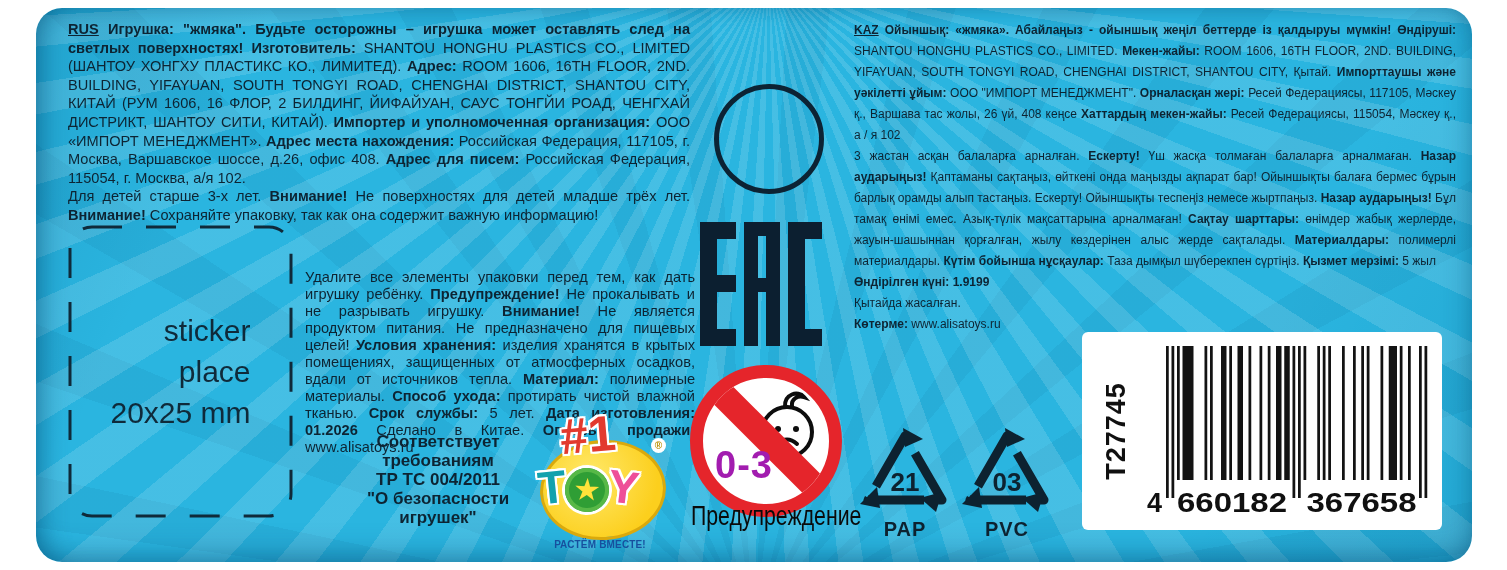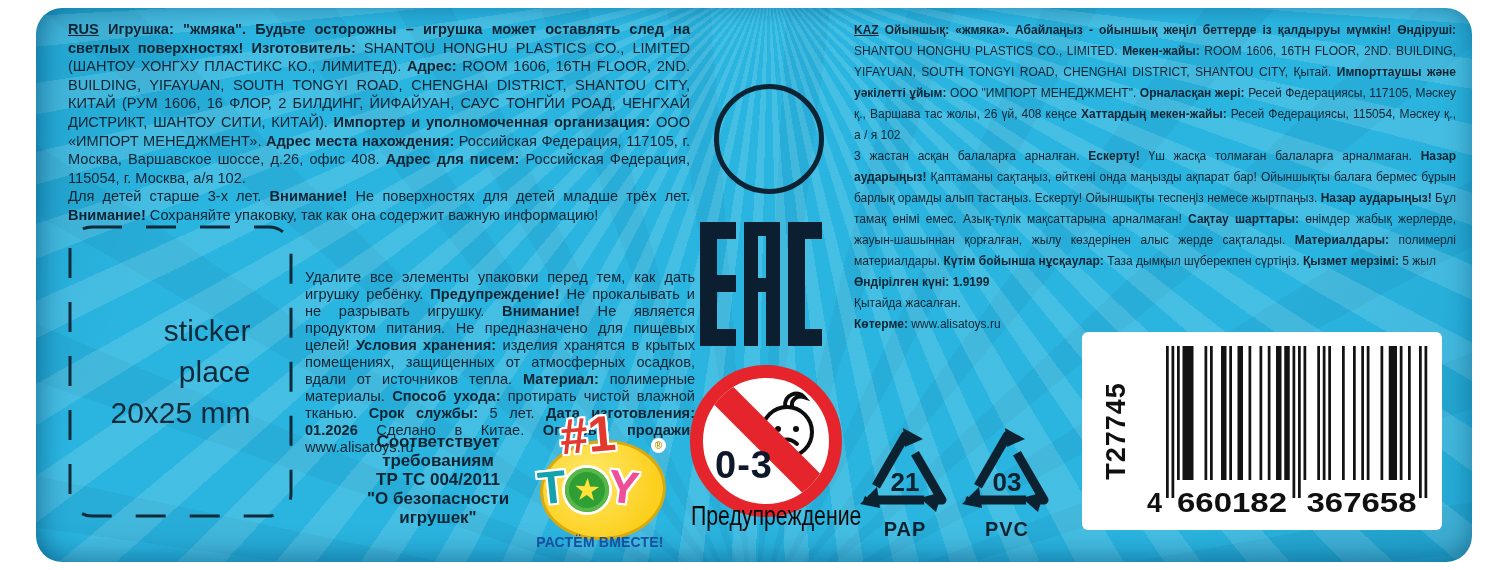--- a/index.html
+++ b/index.html
@@ -28,42 +28,42 @@
   .sticker svg{position:absolute;left:0;top:0;}
   .sticker .txt{position:absolute;left:0;top:0;width:100%;height:100%;display:flex;align-items:center;justify-content:center;text-align:right;
     font-size:30px;line-height:41px;color:#0f2a3a;white-space:pre-line;}
   
   .stamp{left:678px;top:76px;width:100px;height:100px;border:5px solid #0c2334;border-radius:50%;}
   
   .eac{left:664px;top:214px;}
   
   .warn{left:654px;top:357px;width:152px;height:152px;background:#fff;border:13px solid #e5252b;border-radius:50%;box-sizing:border-box;overflow:hidden;}
   .warn .slash{position:absolute;left:-34px;top:50px;width:200px;height:26px;background:#e5252b;transform:rotate(45deg);z-index:2;}
-  .warn .age{position:absolute;left:12px;top:66px;font-size:38px;font-weight:800;color:#0f172a;z-index:3;letter-spacing:1px;}
+  .warn .age{position:absolute;left:12px;top:66px;font-size:38px;font-weight:800;color:#a21caf;z-index:3;letter-spacing:1px;}
   .warn svg{position:absolute;left:50px;top:8px;z-index:1;}
   .warn-caption{left:628px;top:492px;width:210px;text-align:center;}
   .warn-caption span{display:inline-block;font-size:28px;font-weight:500;color:#0a0a0a;transform:scaleX(.76);transform-origin:center;}
   
   .recycle{width:90px;text-align:center;}
   .recycle .mat{font-size:20px;font-weight:bold;color:#0d2230;letter-spacing:1px;margin-top:0px;}
   .rec-pap{left:824px;top:420px;} .rec-pvc{left:926px;top:420px;}
   
   .logo{left:494px;top:404px;width:140px;height:138px;}
   .logo .blob{position:absolute;left:10px;top:28px;width:120px;height:94px;border-radius:50%;
     background:radial-gradient(circle at 40% 35%, #ffe96a, #fccf1d 72%);border:3px solid #daa90c;transform:rotate(-4deg);}
   .outl{text-shadow:-2px 0 0 #fff,2px 0 0 #fff,0 -2px 0 #fff,0 2px 0 #fff,-2px -2px 0 #fff,2px 2px 0 #fff,-2px 2px 0 #fff,2px -2px 0 #fff;}
   .logo .num{position:absolute;left:30px;top:-6px;font-weight:900;color:#e23a2e;font-size:50px;transform:rotate(-5deg);}
   .logo .reg{position:absolute;right:4px;top:26px;width:15px;height:15px;border-radius:50%;background:#fff;color:#b98f00;
     font-size:10px;font-weight:bold;display:flex;align-items:center;justify-content:center;}
   .logo .toy{position:absolute;left:8px;top:48px;display:flex;align-items:center;font-weight:900;font-size:46px;}
   .logo .toy .t{color:#12a1ad;transform:rotate(-6deg);}
   .logo .toy .o{width:44px;height:44px;border-radius:50%;background:#2f9e35;box-shadow:0 0 0 3px #fff, inset 0 0 0 4px #57b847;
     display:flex;align-items:center;justify-content:center;font-size:27px;color:#ffe23a;margin:6px -1px 0 -1px;transform:rotate(3deg);text-shadow:none;}
   .logo .toy .y{color:#ee4f98;transform:rotate(7deg);}
-  .logo .tagline{position:absolute;left:0;bottom:0;width:100%;text-align:center;font-size:14px;font-weight:800;color:#17509e;letter-spacing:.2px;}
+  .logo .tagline{position:absolute;left:0;bottom:0;width:100%;text-align:center;font-size:10px;font-weight:800;color:#17509e;letter-spacing:.2px;}
   
   .bcbox{left:1046px;top:324px;width:360px;height:198px;background:#fff;border-radius:6px;}
   .bcbox .sku{position:absolute;left:-52px;top:84px;width:172px;height:30px;transform:rotate(-90deg);
     text-align:center;font-size:27px;font-weight:bold;color:#101010;letter-spacing:1px;}
   .bcbox svg{position:absolute;left:62px;top:14px;}
   .bcbox svg rect{fill:#131313;}
   .bcd{font-family:"Liberation Sans",sans-serif;font-size:27px;font-weight:bold;fill:#101010;}
   b{font-weight:bold;}
 </style>
 </head>

